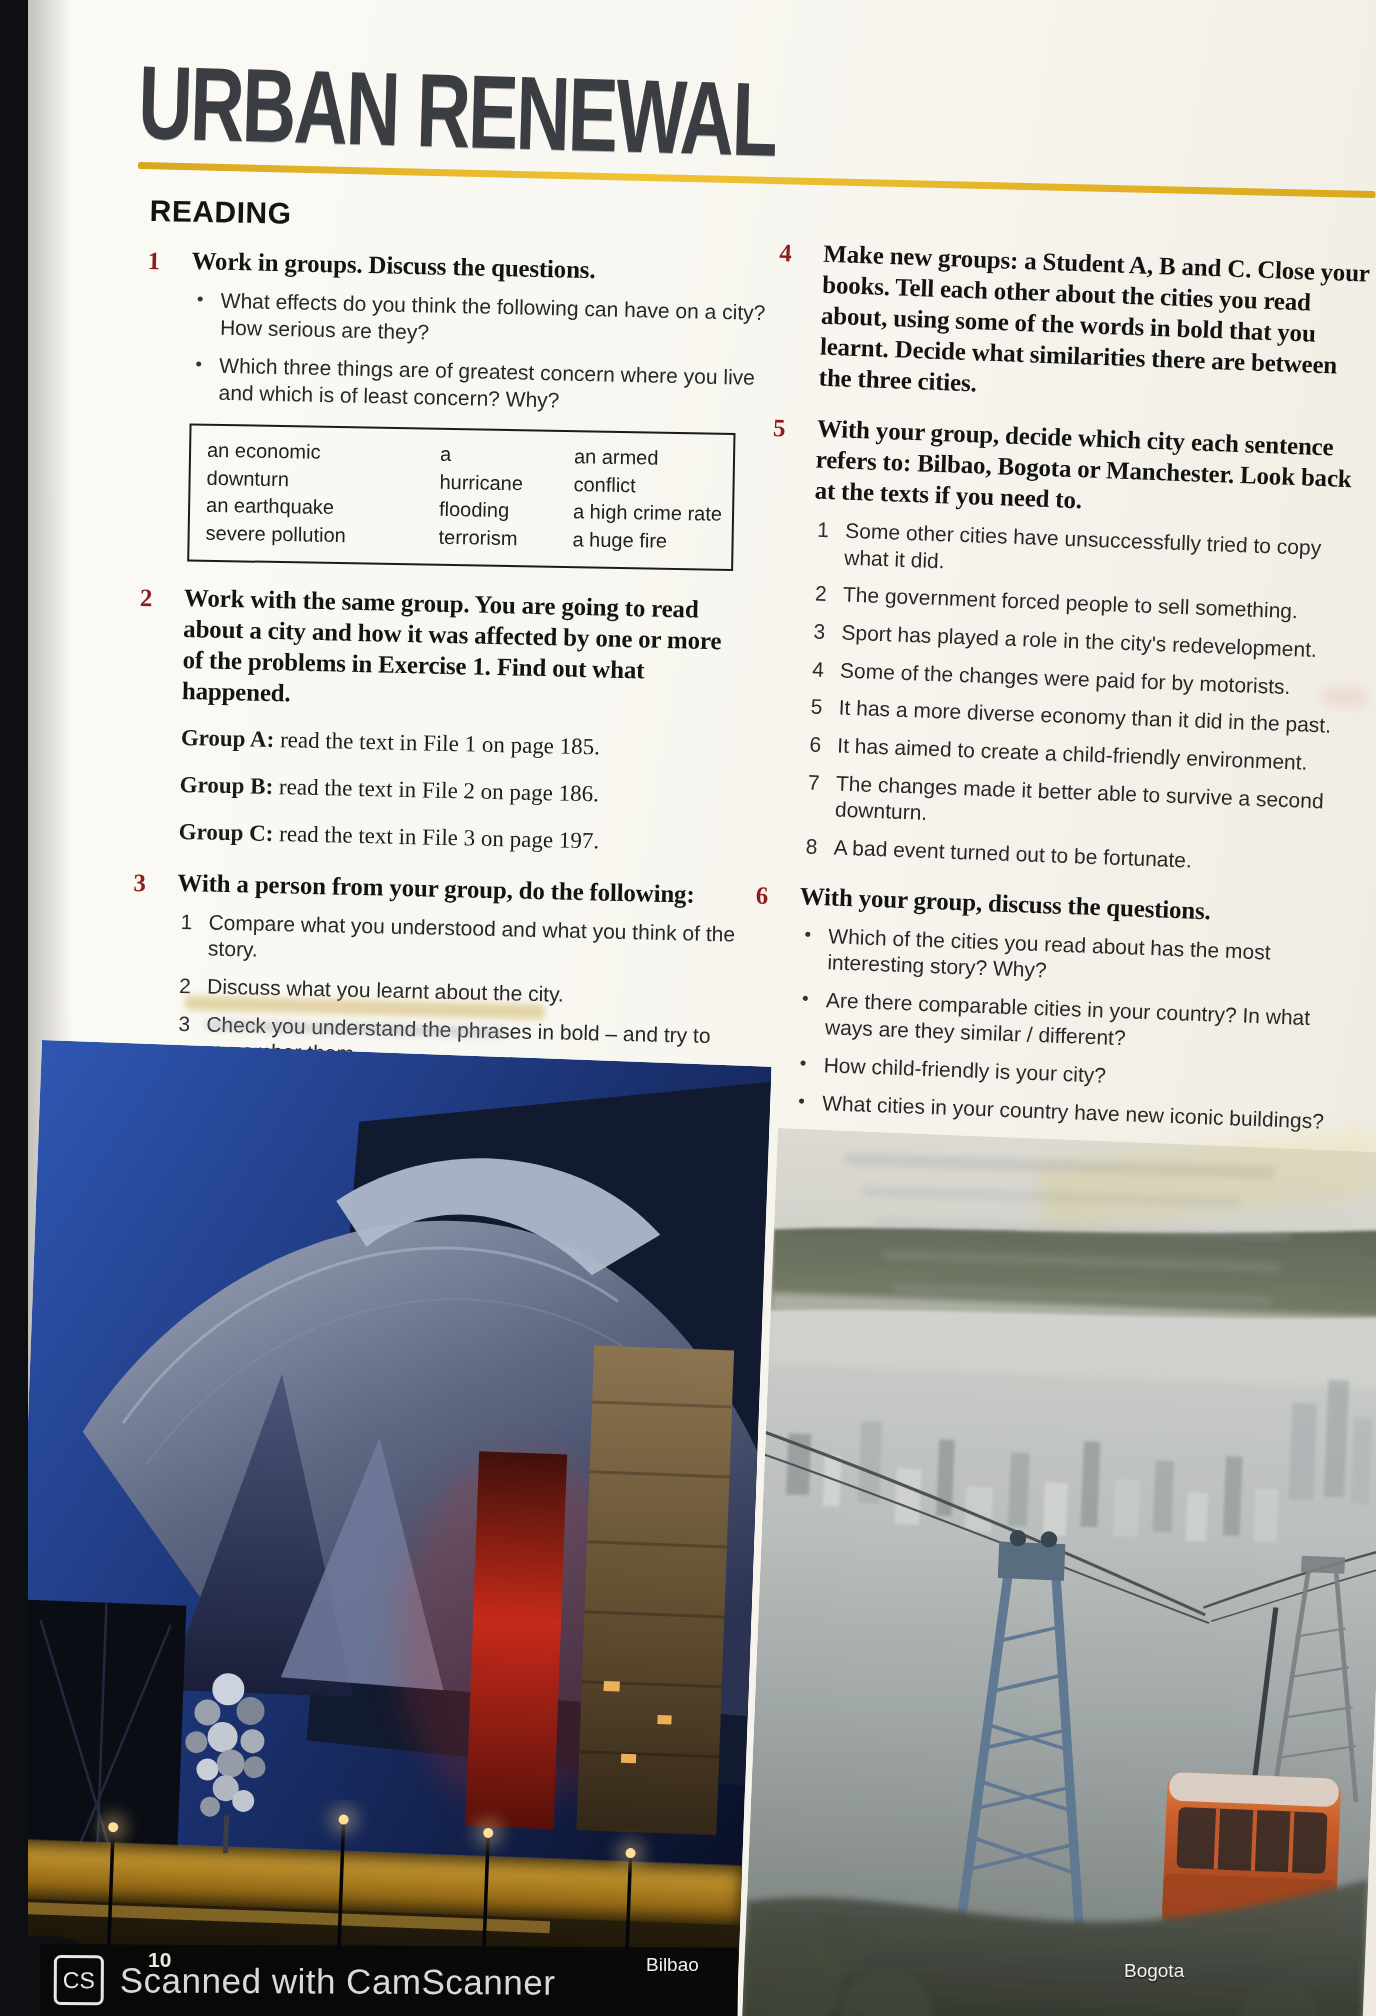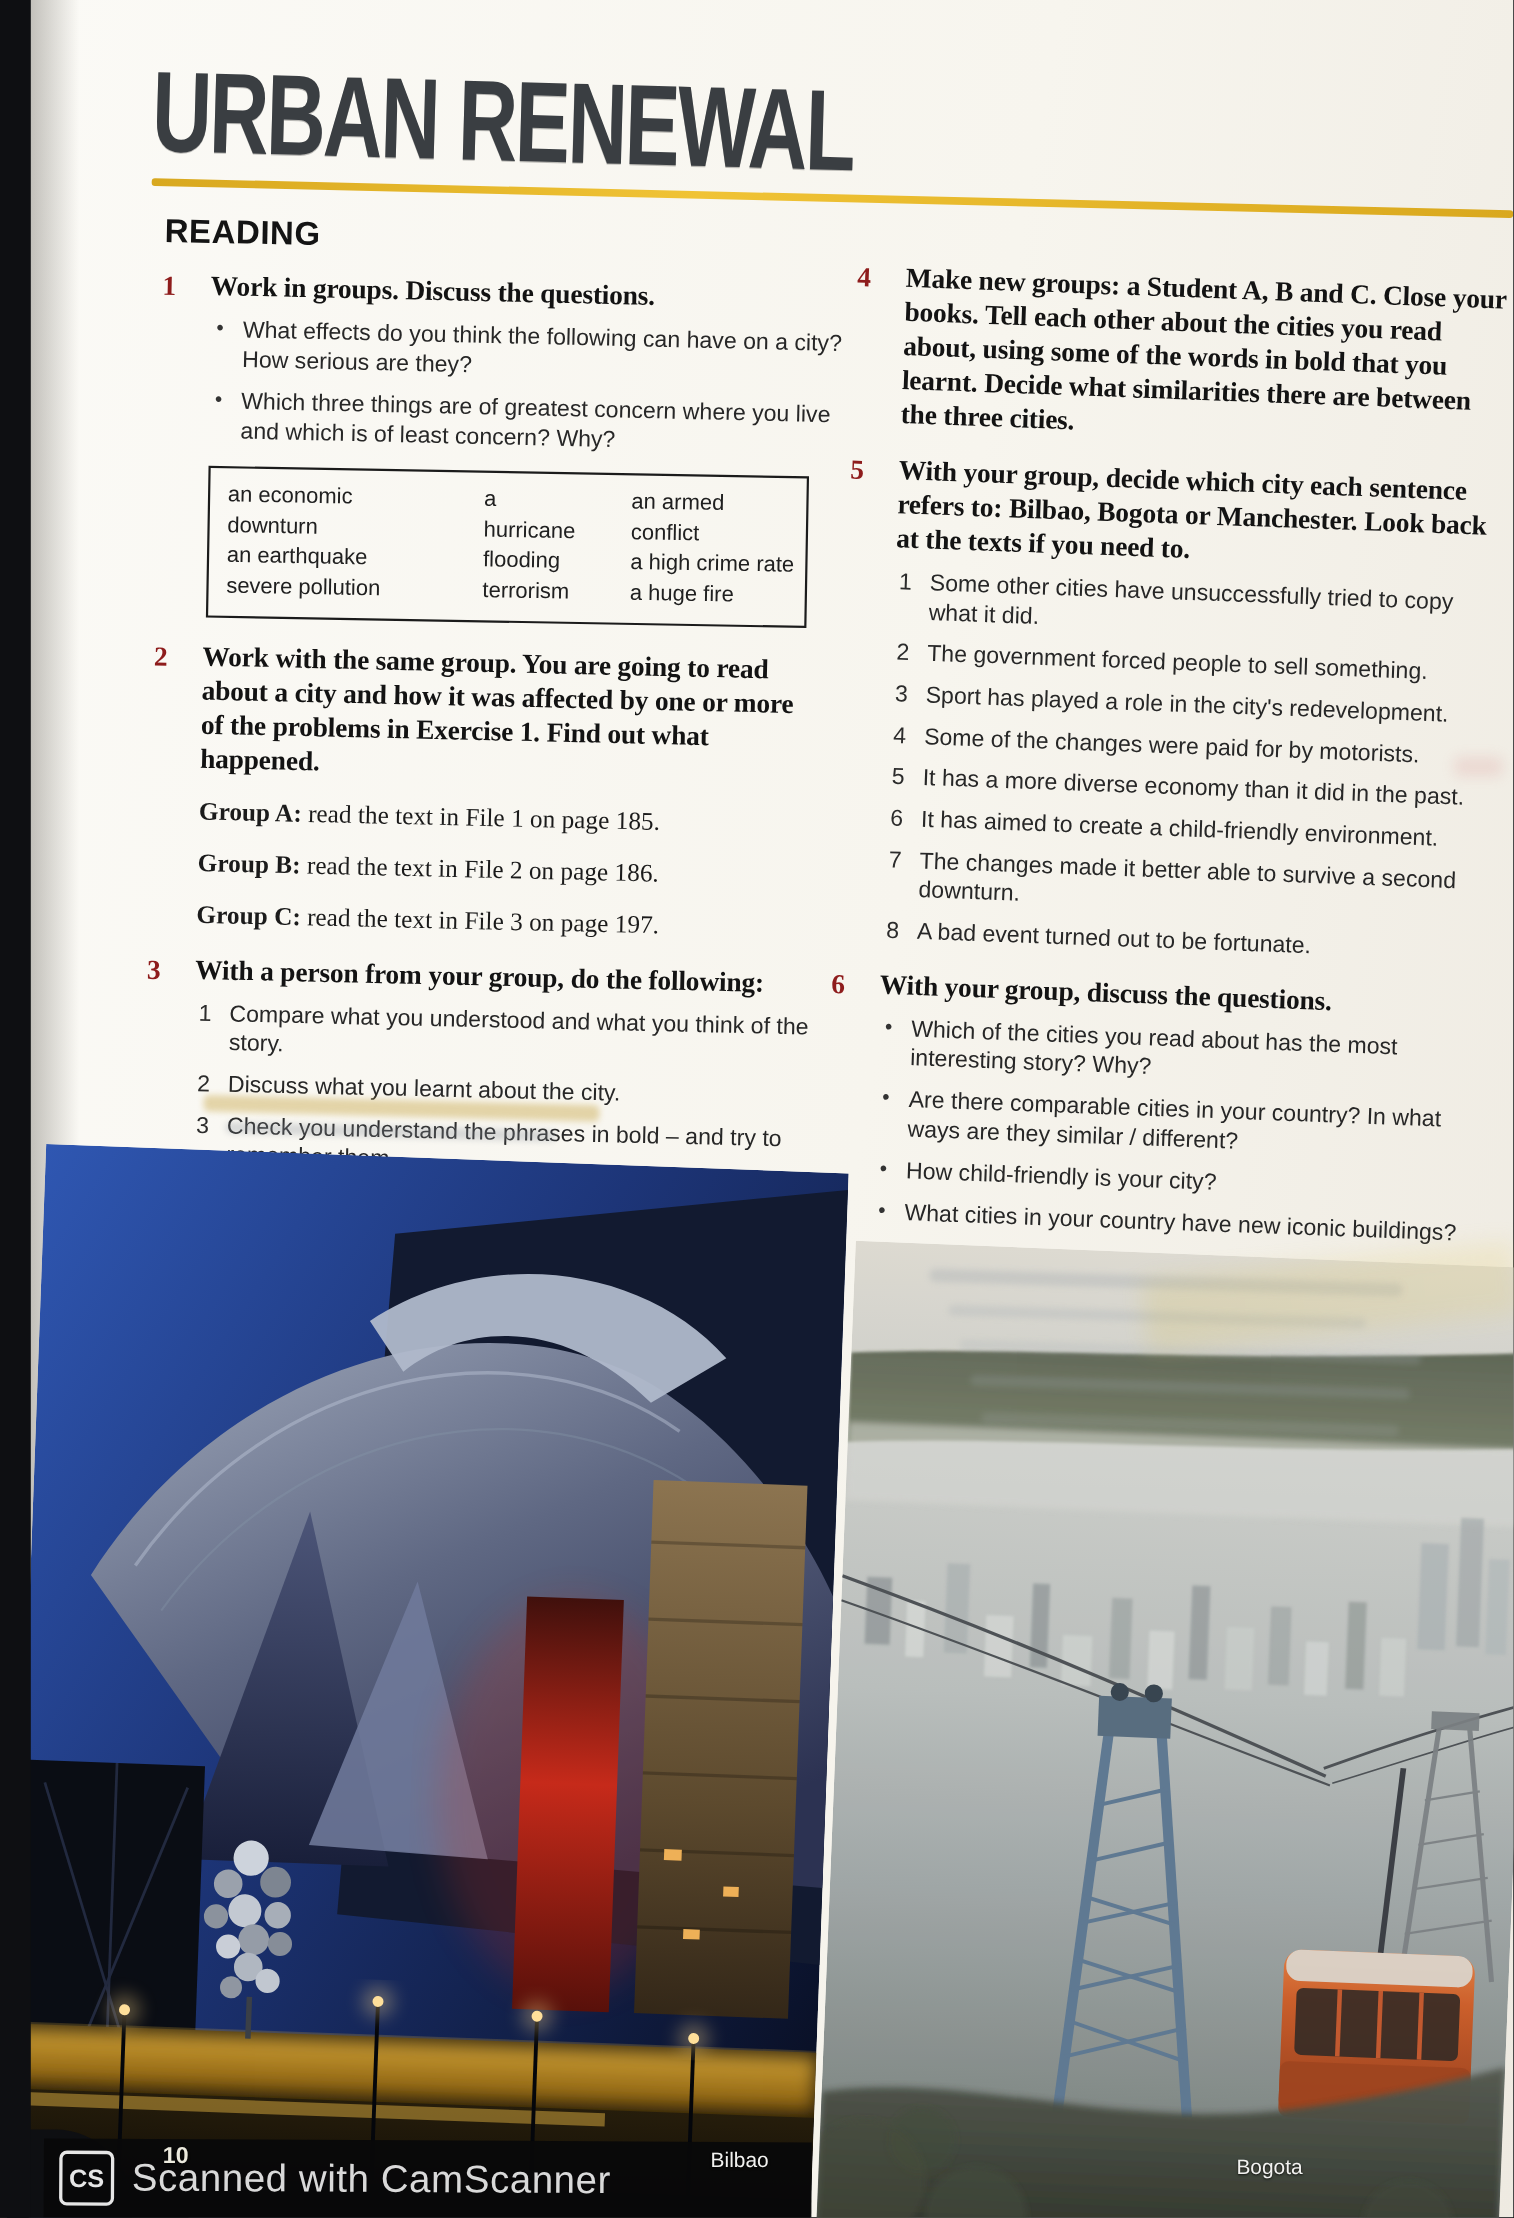--- a/index.html
+++ b/index.html
@@ -49,21 +49,21 @@
   .cap-bogota{left:1124px;top:1960px;font-weight:normal;}
 
   
   .ghost{position:absolute;border-radius:5px;filter:blur(3px);}
 
   
   .cs-banner{position:absolute;left:40px;top:1944px;width:698px;height:72px;background:rgba(8,8,10,.95);
     display:flex;align-items:center;gap:16px;padding-left:14px;box-sizing:border-box;z-index:20;
     transform:rotate(.3deg);transform-origin:top left;}
   .cs-logo{width:44px;height:44px;border:3px solid #e6e6e6;border-radius:7px;color:#e6e6e6;
-    font-weight:bold;font-size:23px;display:flex;align-items:center;justify-content:center;flex:0 0 auto;}
+    font-weight:normal;font-size:23px;display:flex;align-items:center;justify-content:center;flex:0 0 auto;}
   .cs-text{color:#d9d9d9;font-size:35px;letter-spacing:.5px;white-space:nowrap;}
   .pageno{position:absolute;left:148px;top:1912px;color:#eceade;font-weight:bold;font-size:21px;z-index:21;
     text-shadow:0 1px 2px rgba(0,0,0,.8);margin-top:36px;}
 </style>
 </head>
 <body>
 
 <div class="canvas">
   <div class="page"></div>
 

